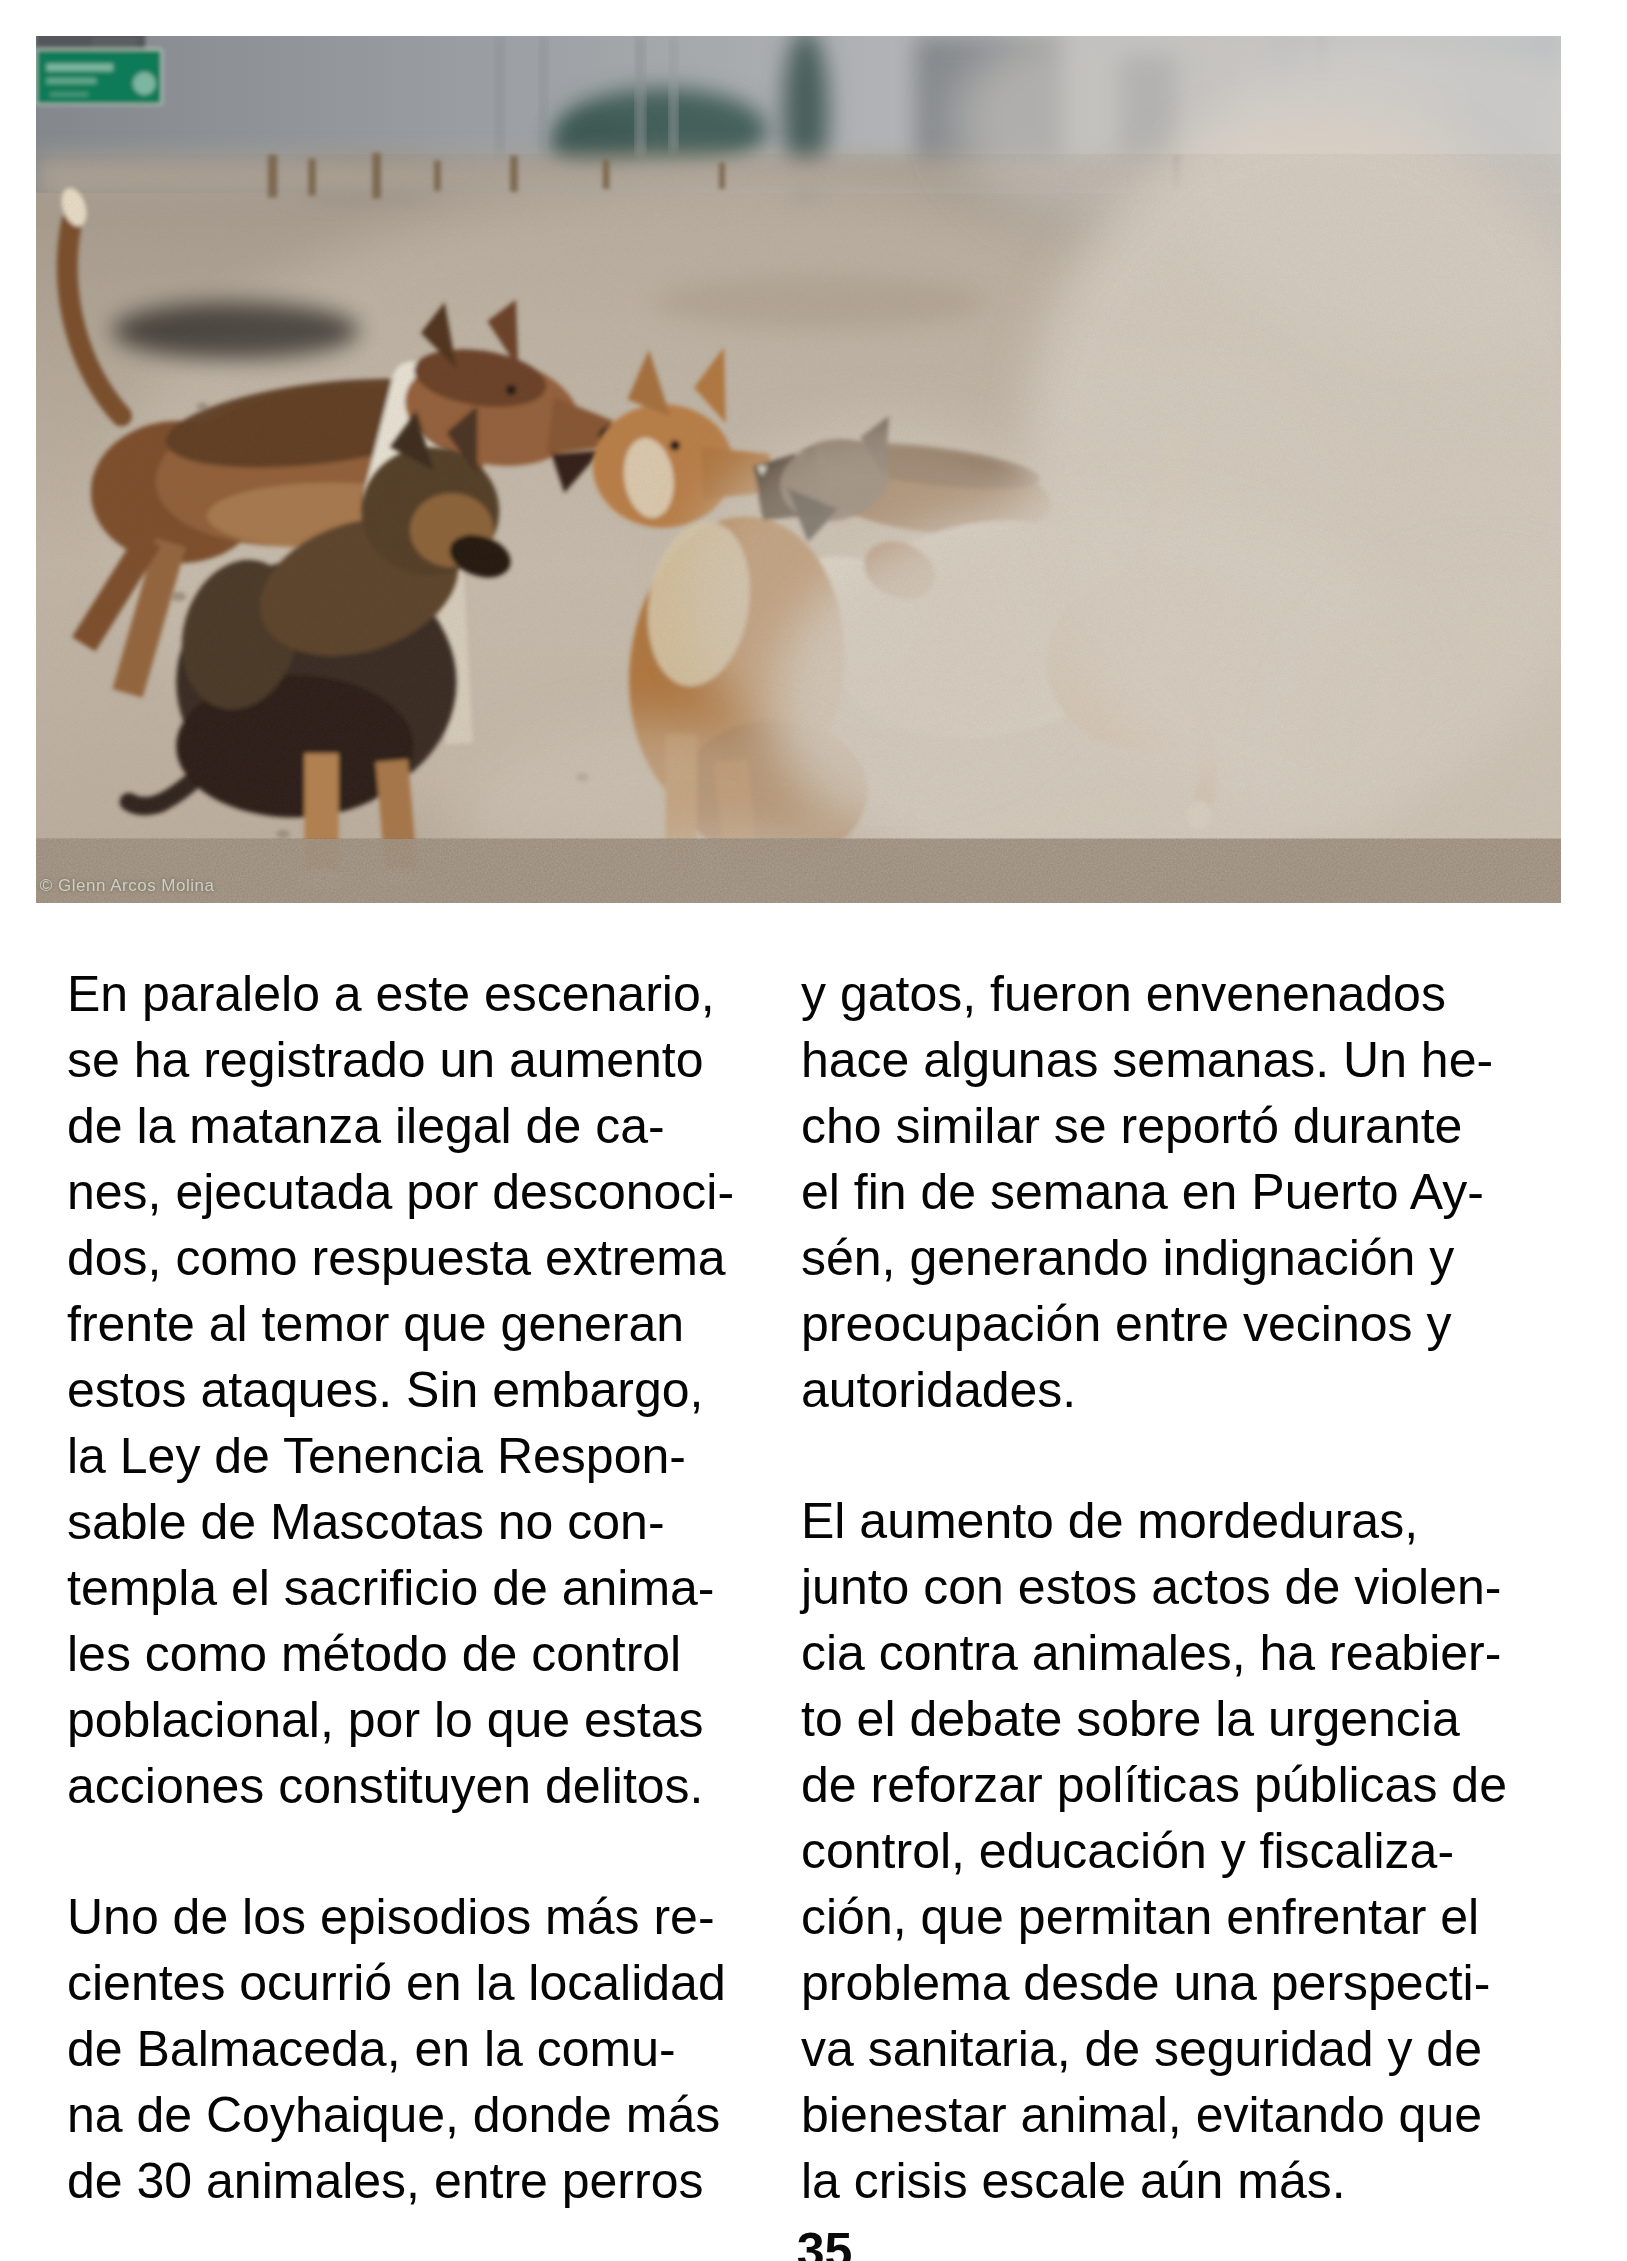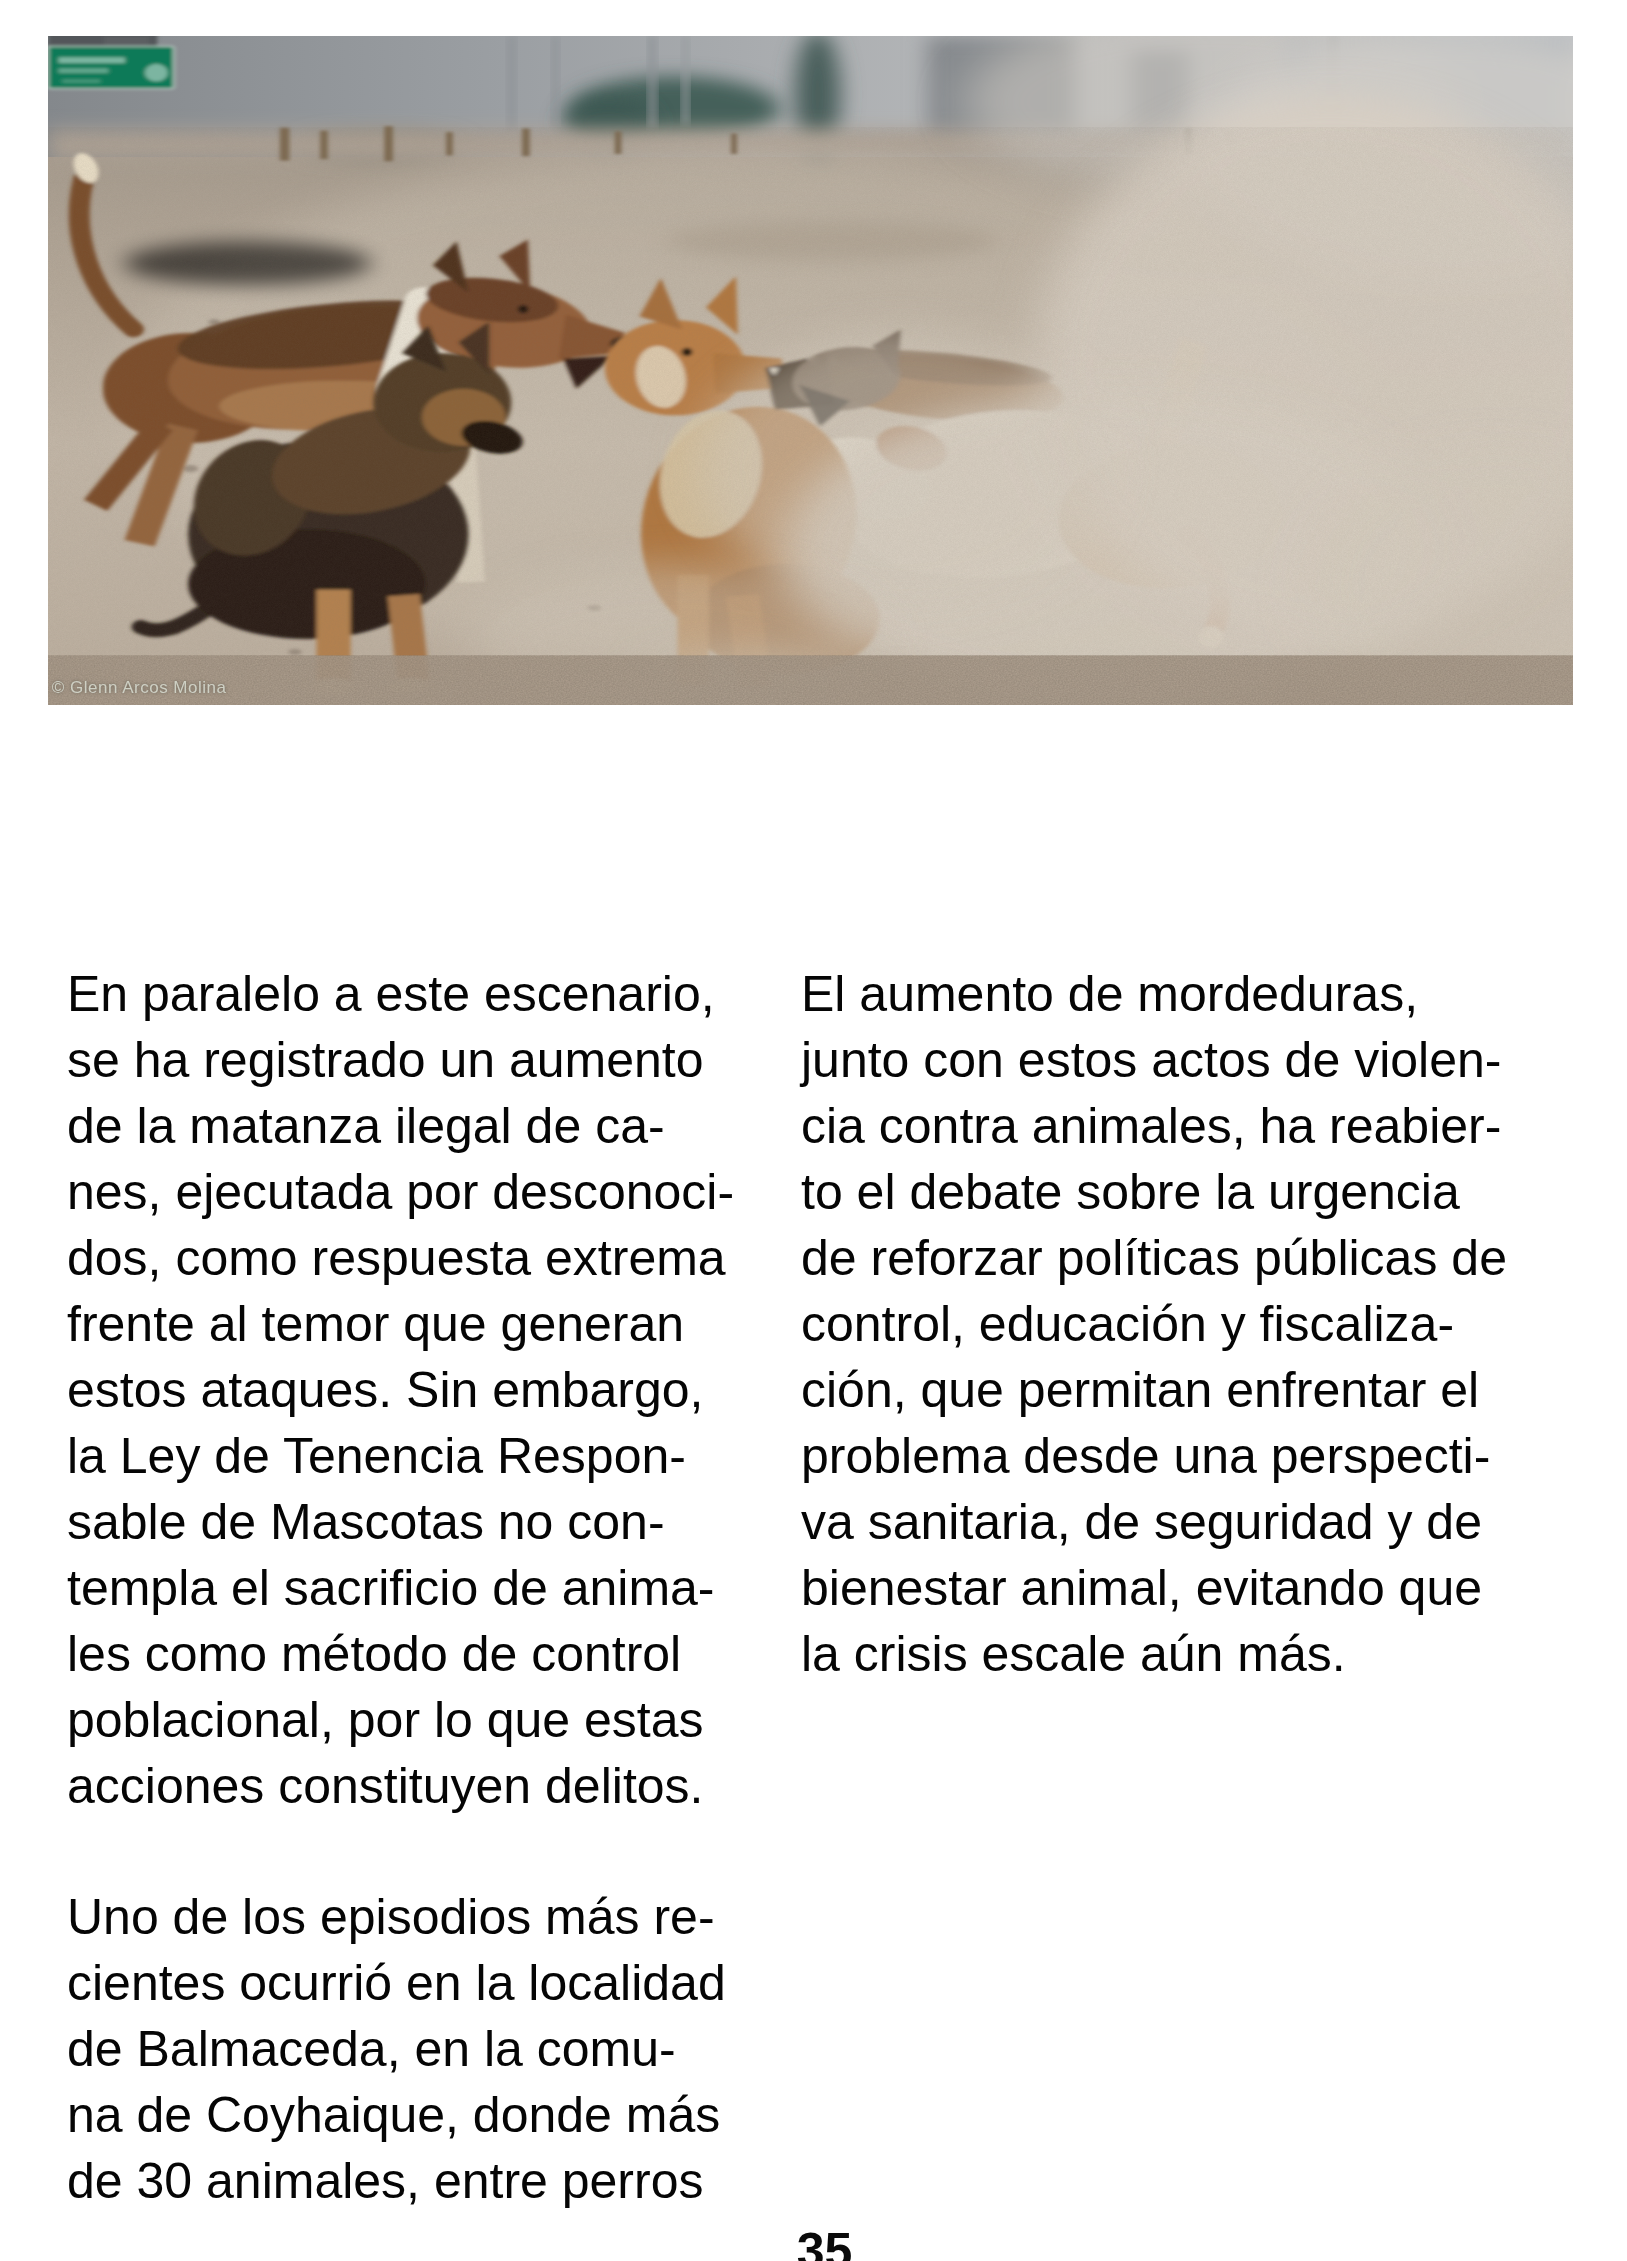--- a/index.html
+++ b/index.html
@@ -11,22 +11,22 @@
   }
   .page {
     position: relative;
     width: 1628px; height: 2261px;
     background: #ffffff;
     overflow: hidden;
   }
   figure.photo {
     margin: 0;
     position: absolute;
-    left: 48px; top: 36px;
-    width: 1525px; height: 669px;
+    left: 36px; top: 36px;
+    width: 1525px; height: 867px;
     overflow: hidden;
   }
   figure.photo svg { display: block; width: 100%; height: 100%; }
   .credit {
     position: absolute;
     left: 3.8px; bottom: 6.7px;
     font-size: 17px;
     color: #d3d6cb;
     letter-spacing: 0.5px;
     text-shadow: 0 0 3.8px rgba(70,70,58,.7);
@@ -277,20 +277,27 @@
 poblacional, por lo que estas
 acciones constituyen delitos.</p>
     <p>Uno de los episodios más re-
 cientes ocurrió en la localidad
 de Balmaceda, en la comu-
 na de Coyhaique, donde más
 de 30 animales, entre perros</p>
   </div>
 
   <div class="col col-right">
+    <p>y gatos, fueron envenenados
+hace algunas semanas. Un he-
+cho similar se reportó durante
+el fin de semana en Puerto Ay-
+sén, generando indignación y
+preocupación entre vecinos y
+autoridades.</p>
     <p>El aumento de mordeduras,
 junto con estos actos de violen-
 cia contra animales, ha reabier-
 to el debate sobre la urgencia
 de reforzar políticas públicas de
 control, educación y fiscaliza-
 ción, que permitan enfrentar el
 problema desde una perspecti-
 va sanitaria, de seguridad y de
 bienestar animal, evitando que

